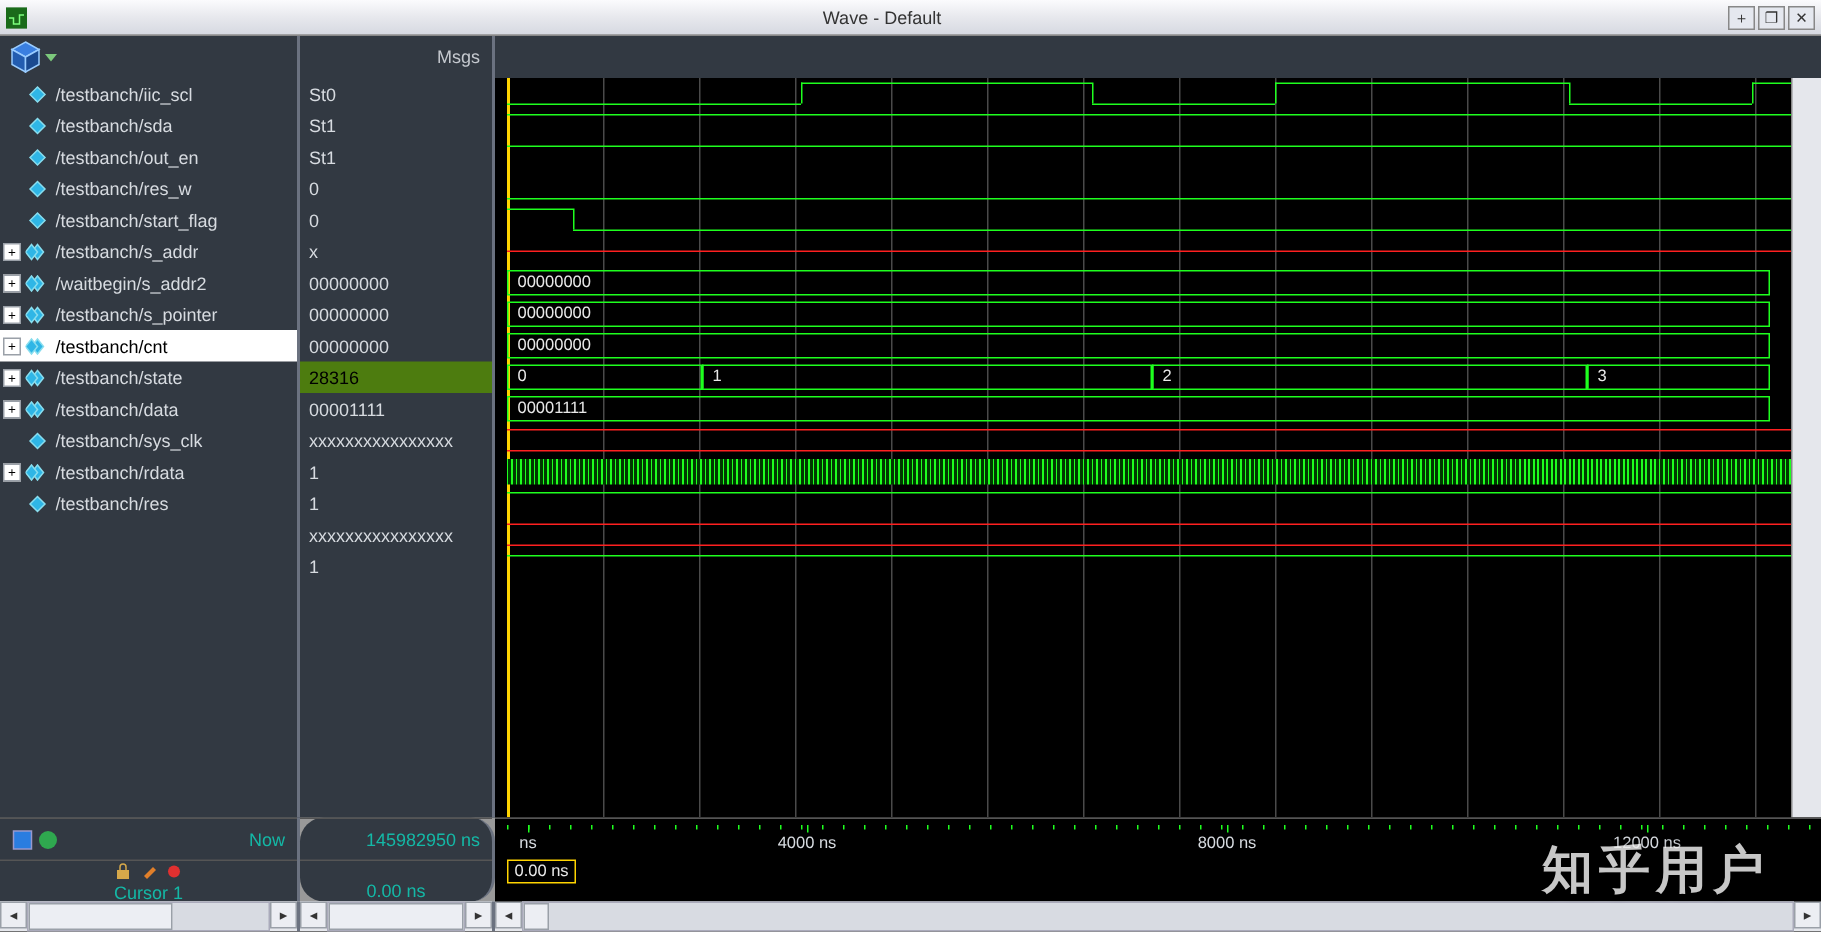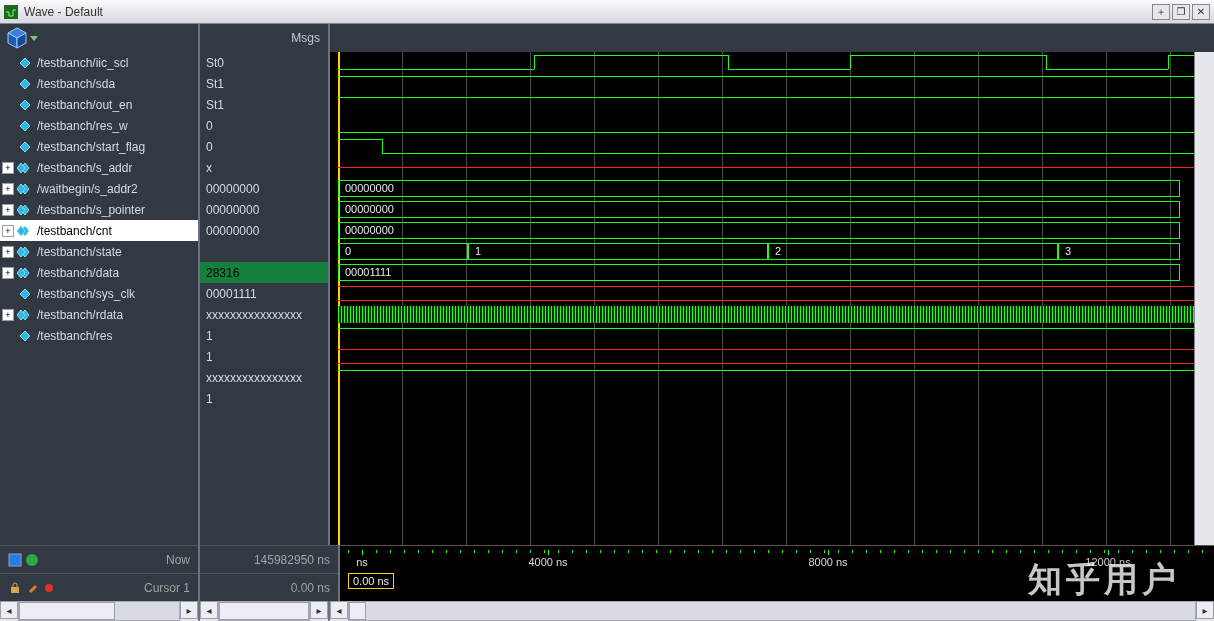--- a/index.html
+++ b/index.html
@@ -6,21 +6,21 @@
 body { background: #999; width: 1214px; height: 621px; overflow: hidden; position: relative; }
 
 .window { width: 100%; height: 100%; display: flex; flex-direction: column; }
 
 .titlebar {
   height: 24px; background: linear-gradient(#fbfbfd, #e7e8ed 50%, #d6d9e1);
   border-bottom: 1px solid #888; display: flex; align-items: center;
   padding: 0 4px; font-size: 12px; color: #333;
 }
 .titlebar .icon-app { width: 14px; height: 14px; margin-right: 6px; background: #1a6b1a; display:inline-flex; align-items:center; justify-content:center; }
-.titlebar .title { flex: 1; }
+.titlebar .title { flex: 1; text-align: center; }
 .titlebar .winbtns { display: flex; gap: 2px; }
 .titlebar .winbtn { width: 18px; height: 16px; background: #e5e8ef; border: 1px solid #888; display: flex; align-items: center; justify-content: center; font-size: 10px; }
 
 .toolbar-row { height: 28px; display: flex; }
 .pane-head-left { width: 200px; background: #323942; border-right: 2px solid #6b7280; display: flex; align-items: center; padding-left: 6px; }
 .pane-head-mid { width: 130px; background: #323942; border-right: 2px solid #6b7280; display:flex; align-items:center; justify-content:flex-end; padding-right:8px; color:#c5c9cf; font-size:12px; }
 .pane-head-right { flex: 1; background: #323942; }
 
 .cube-icon { width: 22px; height: 22px; position: relative; }
 .cube-icon svg { width: 22px; height: 22px; }
@@ -34,40 +34,40 @@
 
 .sigrow { height: 21px; display: flex; align-items: center; font-size: 12px; color: #d7dbe0; padding-left: 2px; white-space: nowrap; overflow: hidden; }
 .sigrow.sel { background: #fff; color: #000; }
 .expand { width: 12px; height: 12px; border:1px solid #9aa0a8; background:#fff; color:#000; font-size:9px; line-height:10px; text-align:center; margin-right:3px; flex:none; cursor:pointer; }
 .expand.blank { border:none; background:transparent; }
 .diamond { width: 16px; height: 12px; display:inline-flex; align-items:center; justify-content:center; margin-right:4px; flex:none; }
 .diamond svg { width:16px; height:12px; }
 .signame { overflow:hidden; text-overflow:clip; }
 
 .valrow { height: 21px; display:flex; align-items:center; font-size:12px; color:#d7dbe0; padding-left:6px; white-space:nowrap; overflow:hidden; }
-.valrow.sel { background:#15803d; color:#000;margin-top:21px; }
+.valrow.sel { background:#4d7c0f; color:#000; }
 
 .gridline { position:absolute; top:0; bottom:0; width:1px; background:#4a4a4a; }
 .wrow { position:absolute; left:0; right:0; height:21px; }
 .wave-line-high { position:absolute; height:1px; background:#1eff1e; }
 .wave-line-low { position:absolute; height:1px; background:#1eff1e; }
 .wave-v { position:absolute; width:1px; background:#1eff1e; }
 .wave-flat { position:absolute; height:1px; background:#ff2020; }
 .wave-bus { position:absolute; top:2px; bottom:2px; border:1px solid #1eff1e; }
 .wave-bus .lbl { position:absolute; left:6px; top:1px; color:#e8e8e8; font-size:11px; }
 .wave-dense { position:absolute; top:2px; bottom:2px; background: repeating-linear-gradient(90deg,#1eff1e 0,#1eff1e 1px,#003800 1px,#003800 3px); }
 .wave-marker-yellow { position:absolute; top:0; bottom:0; width:0; border-left:2px solid #ffd400; }
 
 .status { height: 56px; display:flex; }
 .st-left { width:200px; background:#323942; border-right:2px solid #6b7280; display:flex; flex-direction:column; }
-.st-mid { width:140px; background:#323942; border-right:2px solid #6b7280; display:flex; flex-direction:column; }
+.st-mid { width:130px; background:#323942; border-right:2px solid #6b7280; display:flex; flex-direction:column;border-radius:16px; }
 .st-right { flex:1; background:#000; position:relative; }
-.st-row { height:28px; display:flex; align-items:center; font-size:12px; color:#a3a3a3; border-top:1px solid #555;text-align:right; }
+.st-row { height:28px; display:flex; align-items:center; font-size:12px; color:#14b8a6; border-top:1px solid #555;text-align:right; }
 .st-row.r1 { justify-content:space-between; padding:0 8px; }
-.st-row.r2 { justify-content:space-between; padding:0 8px; }
+.st-row.r2 { justify-content:space-between; padding:0 8px;flex-direction:column; }
 .st-left .icons { display:flex; gap:3px; align-items:center; }
 .mini-icon { width:14px; height:14px; }
 
 .hscroll { height: 20px; display:flex; }
 .sbtrack-l { width:200px; display:flex; background:#e5e7ec; border-right:2px solid #6b7280; }
 .sbtrack-m { width:130px; display:flex; background:#e5e7ec; border-right:2px solid #6b7280; }
 .sbtrack-r { flex:1; display:flex; background:#e5e7ec; }
 .sb-btn { width:18px; height:18px; background:#eceef3; border:1px solid #9aa0a8; display:flex; align-items:center; justify-content:center; font-size:10px; color:#333; }
 .sb-track { flex:1; background:#d8dbe2; border:1px solid #aab; position:relative; }
 .sb-thumb { position:absolute; top:0; bottom:0; background:#eceef3; border:1px solid #9aa0a8; }

